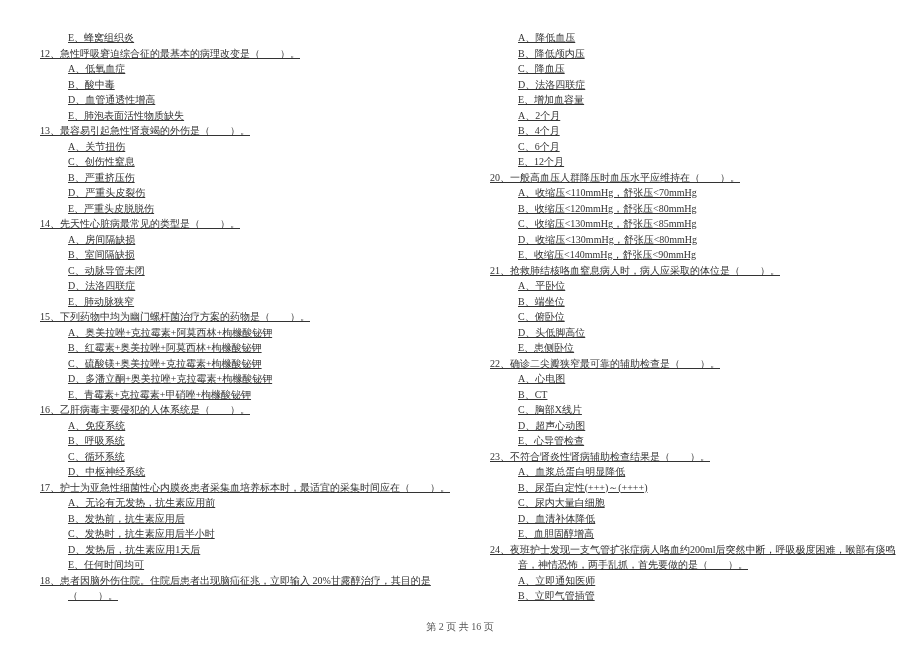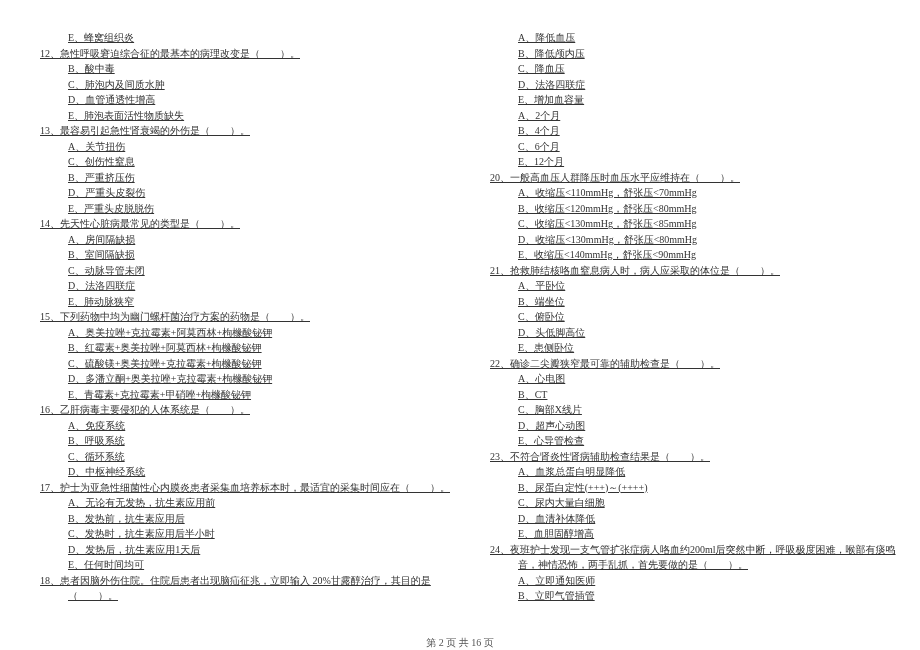--- a/index.html
+++ b/index.html
@@ -24,39 +24,39 @@
       line-height: 1.55;
     }
     .question-text {
       padding-left: 0;
     }
     .option {
       padding-left: 28px;
     }
     .footer {
       position: absolute;
-      bottom: 0;
+      bottom: 16px;
       width: 100%;
       left: 0;
       text-align: center;
       font-size: 10px;
       color: #555;
     }
     .q-line { white-space: nowrap; }
     .continuation { padding-left: 28px; }
   </style>
 </head>
 <body>
 
 <div class="page-content">
   <div class="column" id="left-col">
       <div class="q-line option">E、蜂窝组织炎</div>
       <div class="q-line question-text">12、急性呼吸窘迫综合征的最基本的病理改变是（　　）。</div>
+      <div class="q-line option">A、低氧血症</div>
       <div class="q-line option">B、酸中毒</div>
-      <div class="q-line option">C、肺泡内及间质水肿</div>
       <div class="q-line option">D、血管通透性增高</div>
       <div class="q-line option">E、肺泡表面活性物质缺失</div>
       <div class="q-line question-text">13、最容易引起急性肾衰竭的外伤是（　　）。</div>
       <div class="q-line option">A、关节扭伤</div>
       <div class="q-line option">C、创伤性窒息</div>
       <div class="q-line option">B、严重挤压伤</div>
       <div class="q-line option">D、严重头皮裂伤</div>
       <div class="q-line option">E、严重头皮脱脱伤</div>
       <div class="q-line question-text">14、先天性心脏病最常见的类型是（　　）。</div>
       <div class="q-line option">A、房间隔缺损</div>

